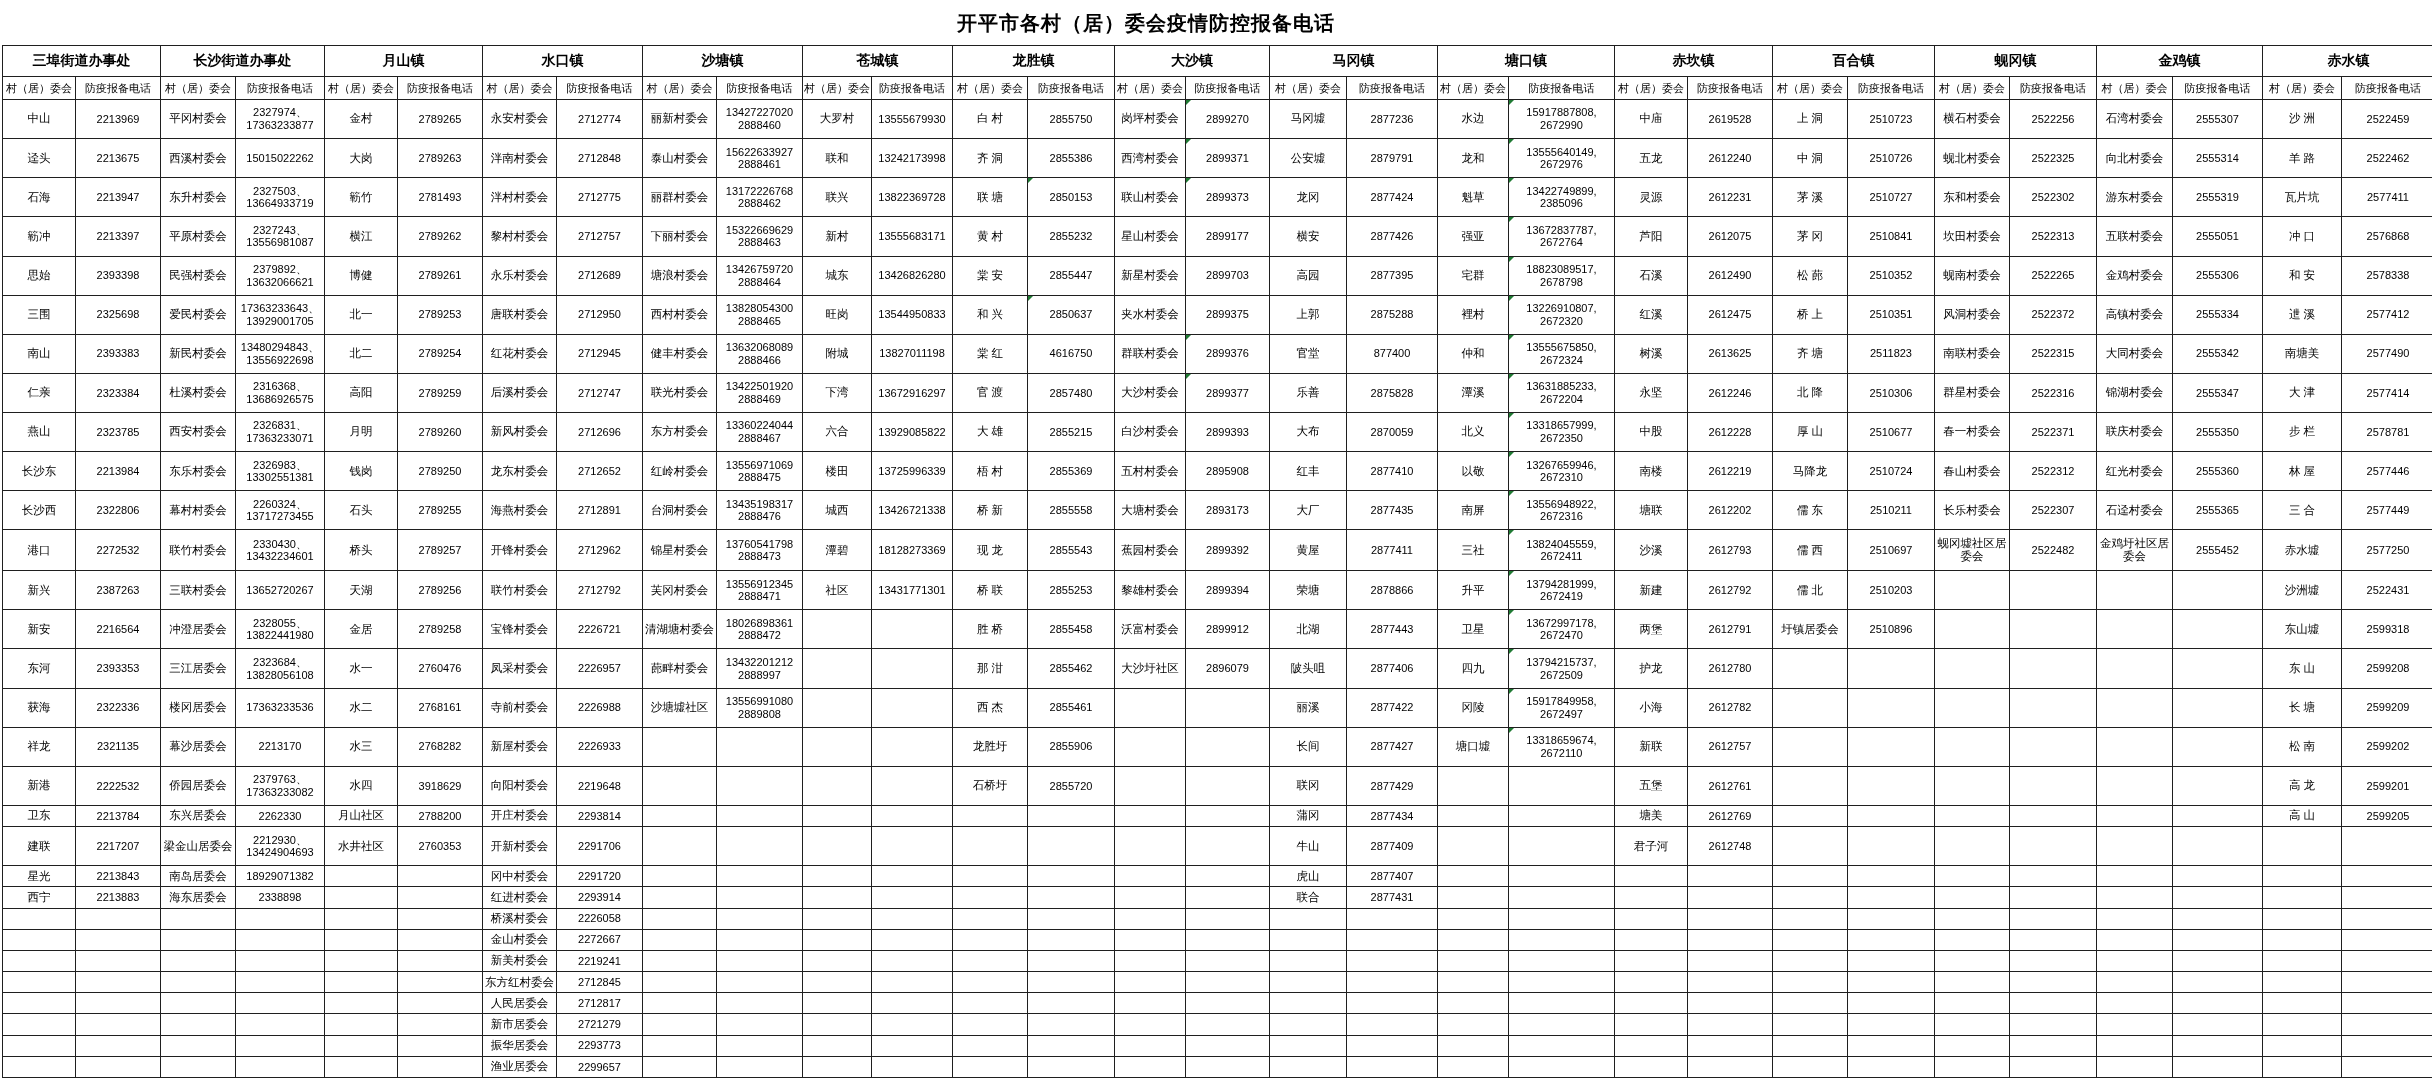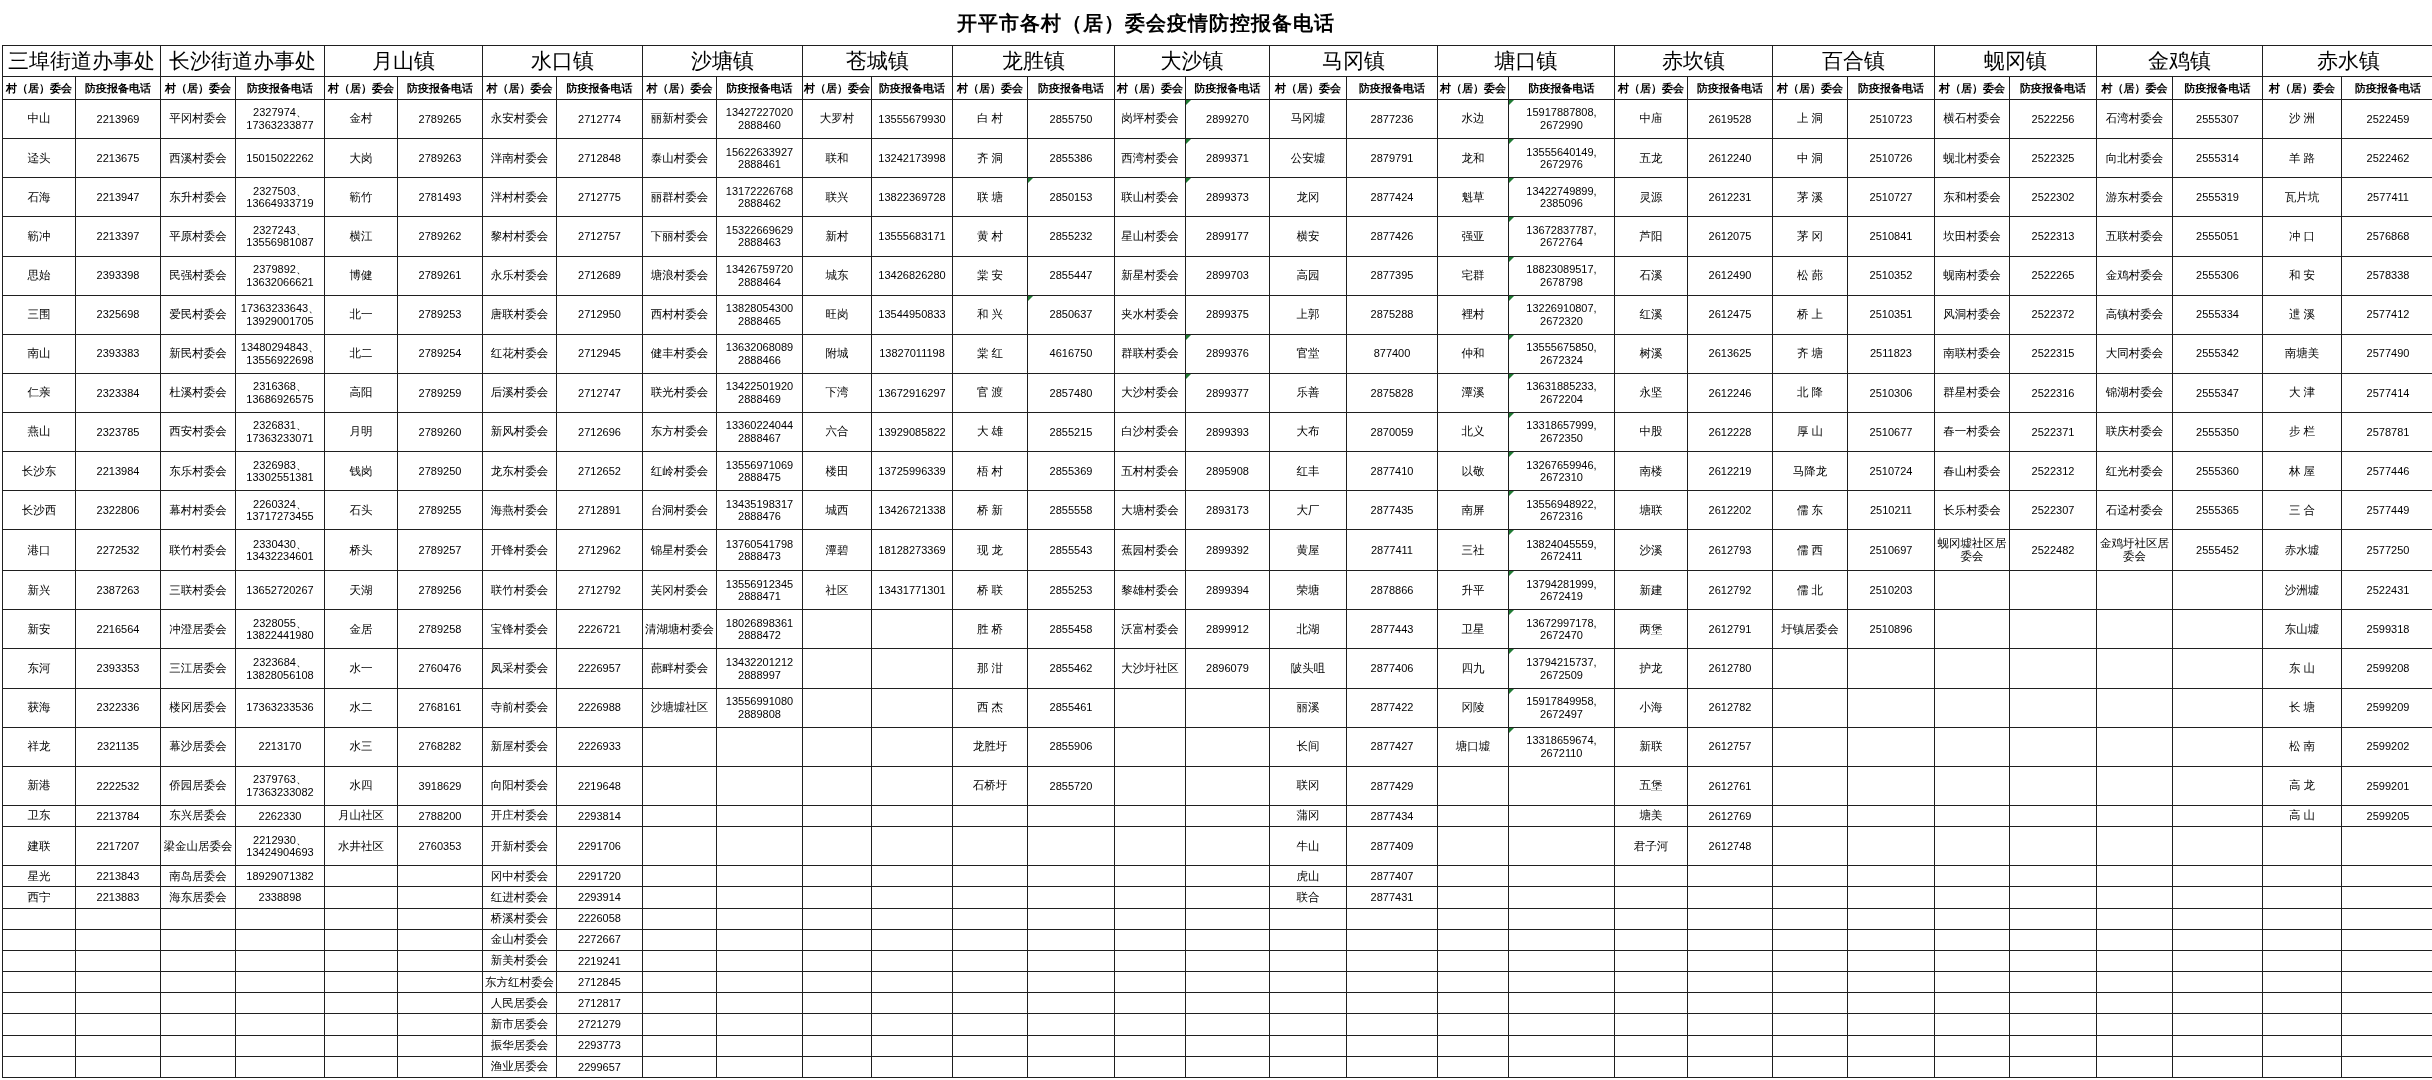--- a/index.html
+++ b/index.html
@@ -16,22 +16,22 @@
   table.sheet {
     position:absolute; left:2px; top:45px;
     width:2428px; height:1033px;
     border-collapse:collapse; table-layout:fixed;
     background:#fff;
   }
   table.sheet th, table.sheet td {
     border:1px solid #1f1f1f; padding:0 1px;
     text-align:center; vertical-align:middle; overflow:hidden;
   }
-  th.group-h { font-size:21px; font-weight:normal; height:30px; }
-  th.col-h   { font-size:11px; font-weight:bold; height:22px; white-space:nowrap; }
+  th.group-h { font-size:14px; font-weight:bold; height:30px; }
+  th.col-h   { font-size:11px; font-weight:normal; height:22px; white-space:nowrap; }
   td.village { font-size:11.5px; line-height:1.15; }
   td.phone   { font-size:11px; line-height:1.15; white-space:pre-line; }
   td.marked  { position:relative; }
   td.marked::before {
     content:""; position:absolute; top:0; left:0;
     border-top:5px solid var(--mark,#1f7a33);
     border-right:5px solid transparent;
   }
 </style>
 </head>

